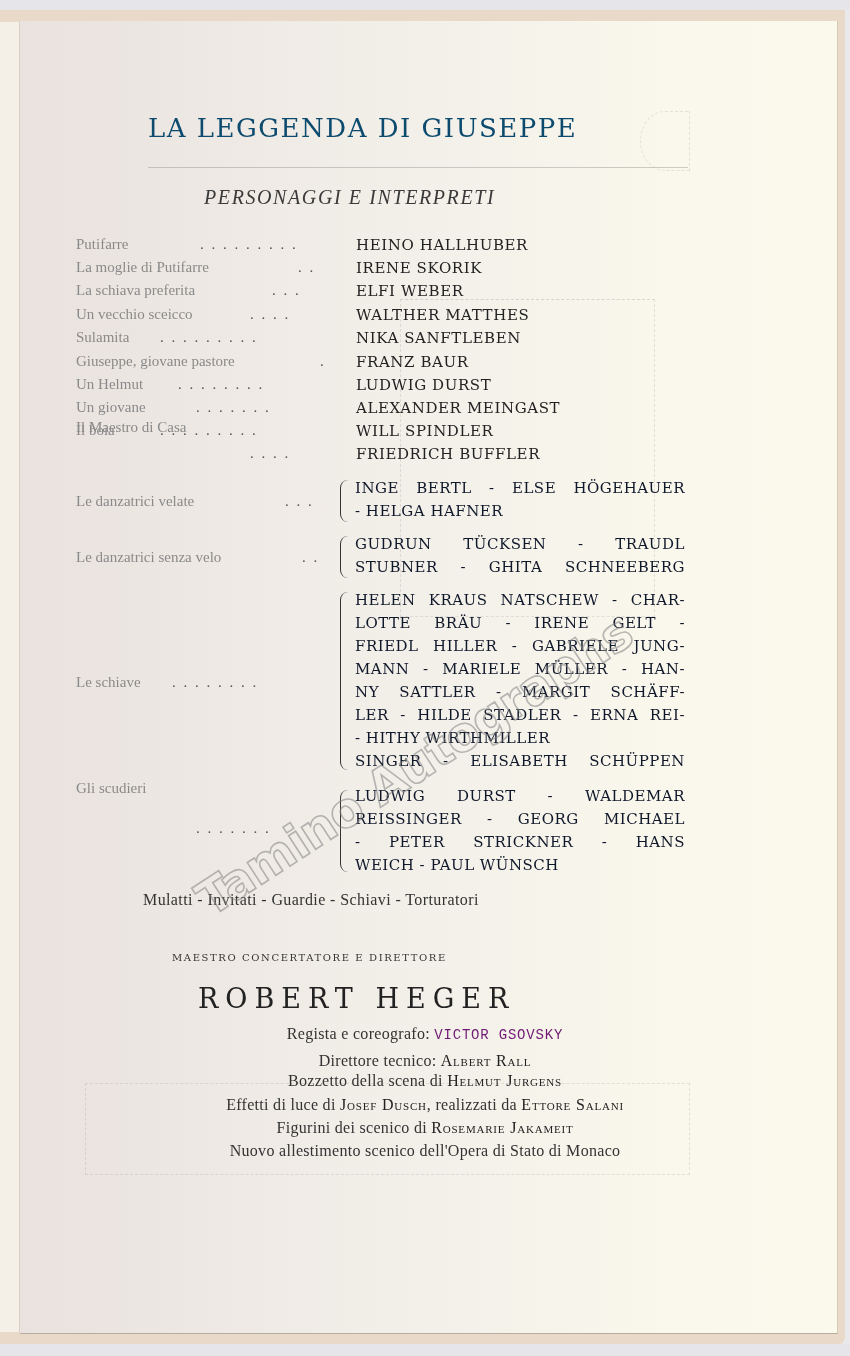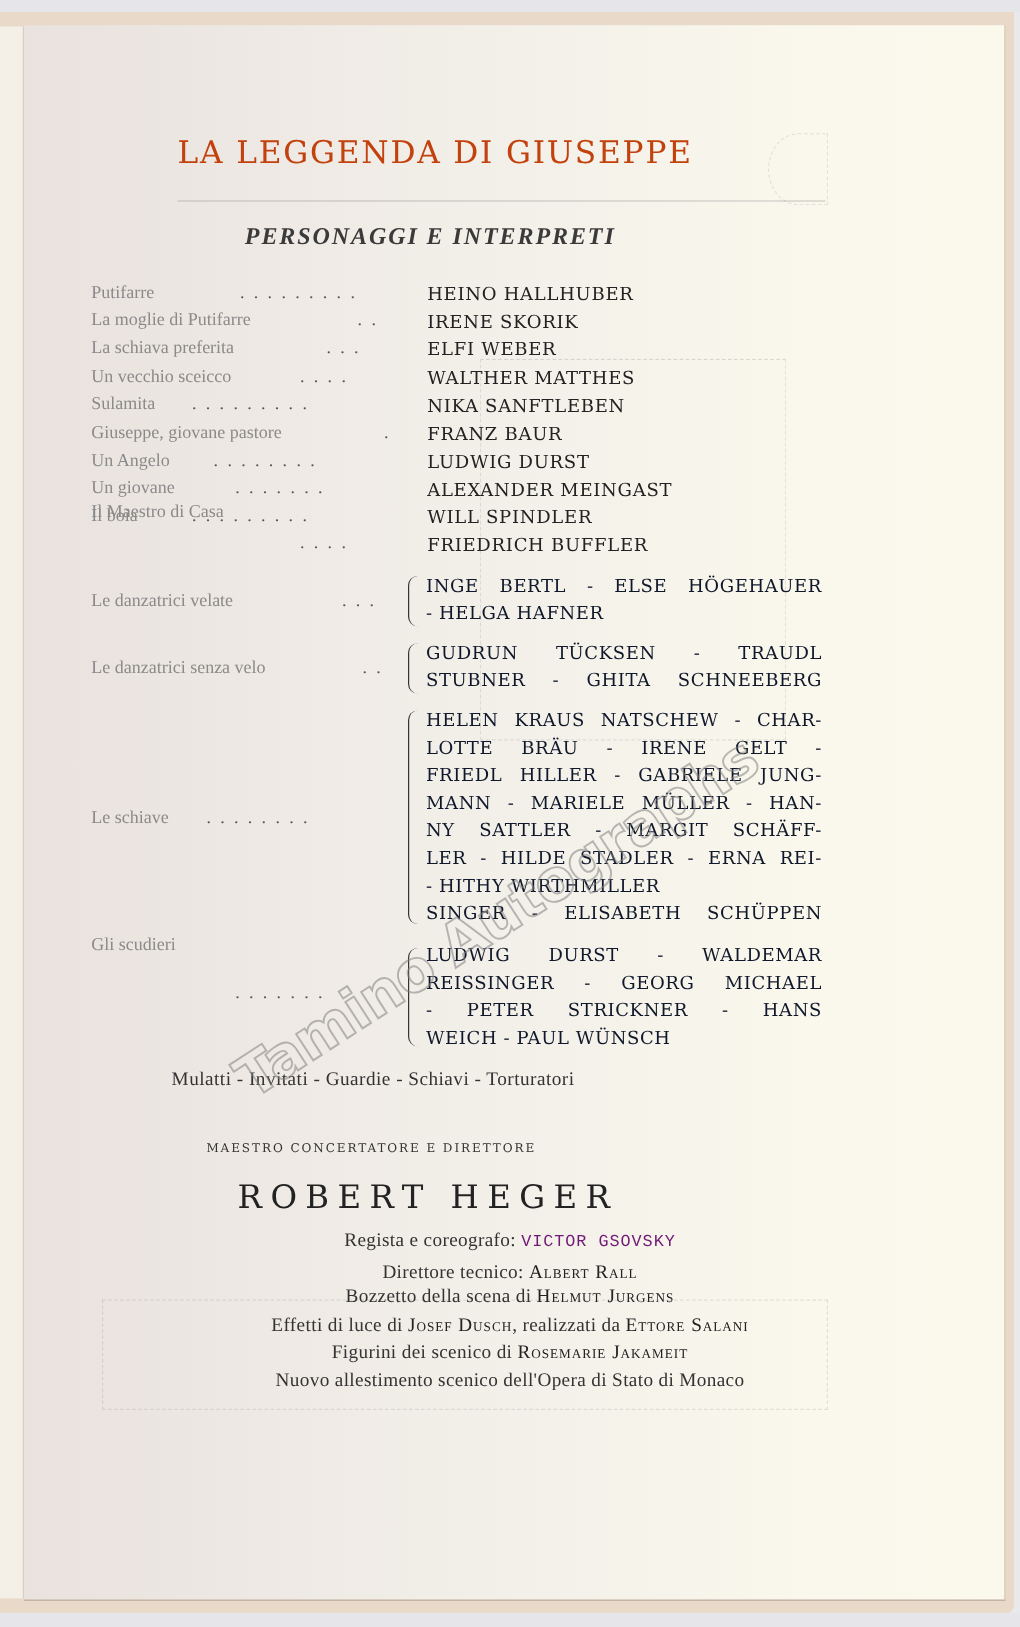--- a/index.html
+++ b/index.html
@@ -30,30 +30,30 @@
       position: absolute; left: 0; top: 1344px; width: 850px; height: 12px; background: #e6e6ea;
     }
 
     .ghost-frame {
       position: absolute; border: 1px dashed rgba(120,120,120,0.18);
     }
 
     .title {
       position: absolute; left: 0; top: 113px; width: 850px; padding-left: 148px;
       font-family: "DejaVu Serif", serif; font-size: 26px; letter-spacing: 1.5px;
-      color: #c2410c; white-space: nowrap;
+      color: #0c4a6e; white-space: nowrap;
     }
     .rule {
       position: absolute; left: 148px; top: 167px; width: 540px; height: 1px;
       background: rgba(120,120,120,0.35);
     }
     .subtitle {
       position: absolute; left: 204px; top: 186px;
       font-family: "Liberation Serif", serif; font-style: italic; font-size: 20px;
-      letter-spacing: 1.6px; color: #3a3a3a; white-space: nowrap; font-weight: bold;
+      letter-spacing: 1.6px; color: #3a3a3a; white-space: nowrap;
     }
 
     .role {
       position: absolute; left: 76px; font-family: "Liberation Serif", serif;
       font-size: 15px; color: #8a8a8a; white-space: nowrap; filter: blur(0.6px);
     }
     .role .dots { color: #555; filter: none; letter-spacing: 2px; }
     .actor {
       position: absolute; left: 356px; font-family: "DejaVu Serif", serif;
       font-size: 15px; letter-spacing: 0.6px; color: #222; white-space: nowrap;
@@ -135,21 +135,21 @@
   <div class="actor" style="top:306px">WALTHER MATTHES</div>
 
   <div class="role" style="top:329px"><span>Sulamita</span></div>
   <div class="role" style="top:329px; left:160px"><span class="dots">. . . . . . . . .</span></div>
   <div class="actor" style="top:329px">NIKA SANFTLEBEN</div>
 
   <div class="role" style="top:353px"><span>Giuseppe, giovane pastore</span></div>
   <div class="role" style="top:353px; left:320px"><span class="dots">.</span></div>
   <div class="actor" style="top:353px">FRANZ BAUR</div>
 
-  <div class="role" style="top:376px"><span>Un Angelo</span></div>
+  <div class="role" style="top:376px"><span>Un Helmut</span></div>
   <div class="role" style="top:376px; left:178px"><span class="dots">. . . . . . . .</span></div>
   <div class="actor" style="top:376px">LUDWIG DURST</div>
 
   <div class="role" style="top:399px"><span>Un giovane</span></div>
   <div class="role" style="top:399px; left:196px"><span class="dots">. . . . . . .</span></div>
   <div class="actor" style="top:399px">ALEXANDER MEINGAST</div>
 
   <div class="role" style="top:422px"><span>Il boia</span></div>
   <div class="role" style="top:422px; left:160px"><span class="dots">. . . . . . . . .</span></div>
   <div class="actor" style="top:422px">WILL SPINDLER</div>

